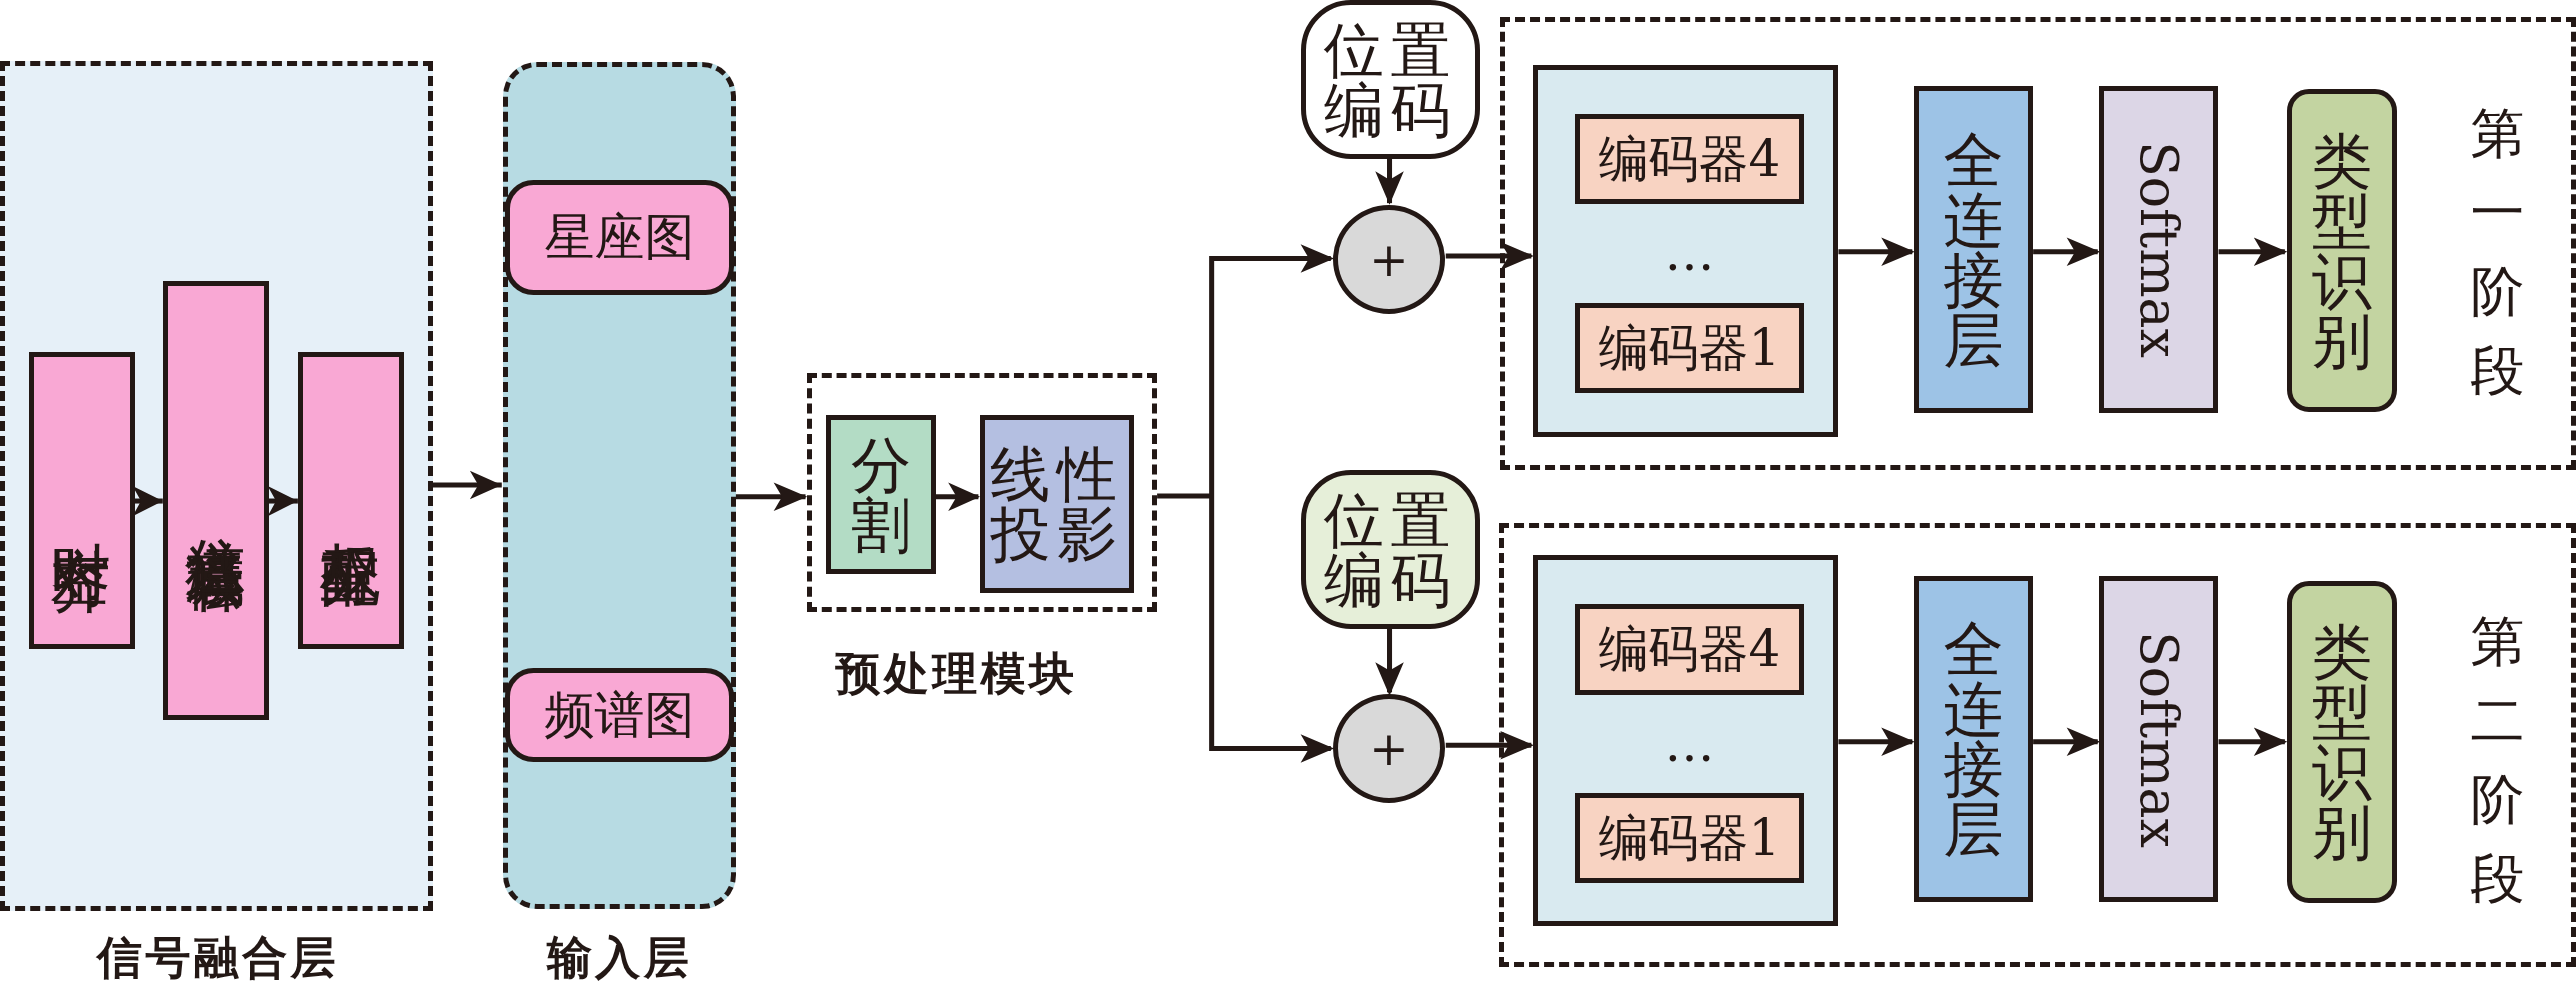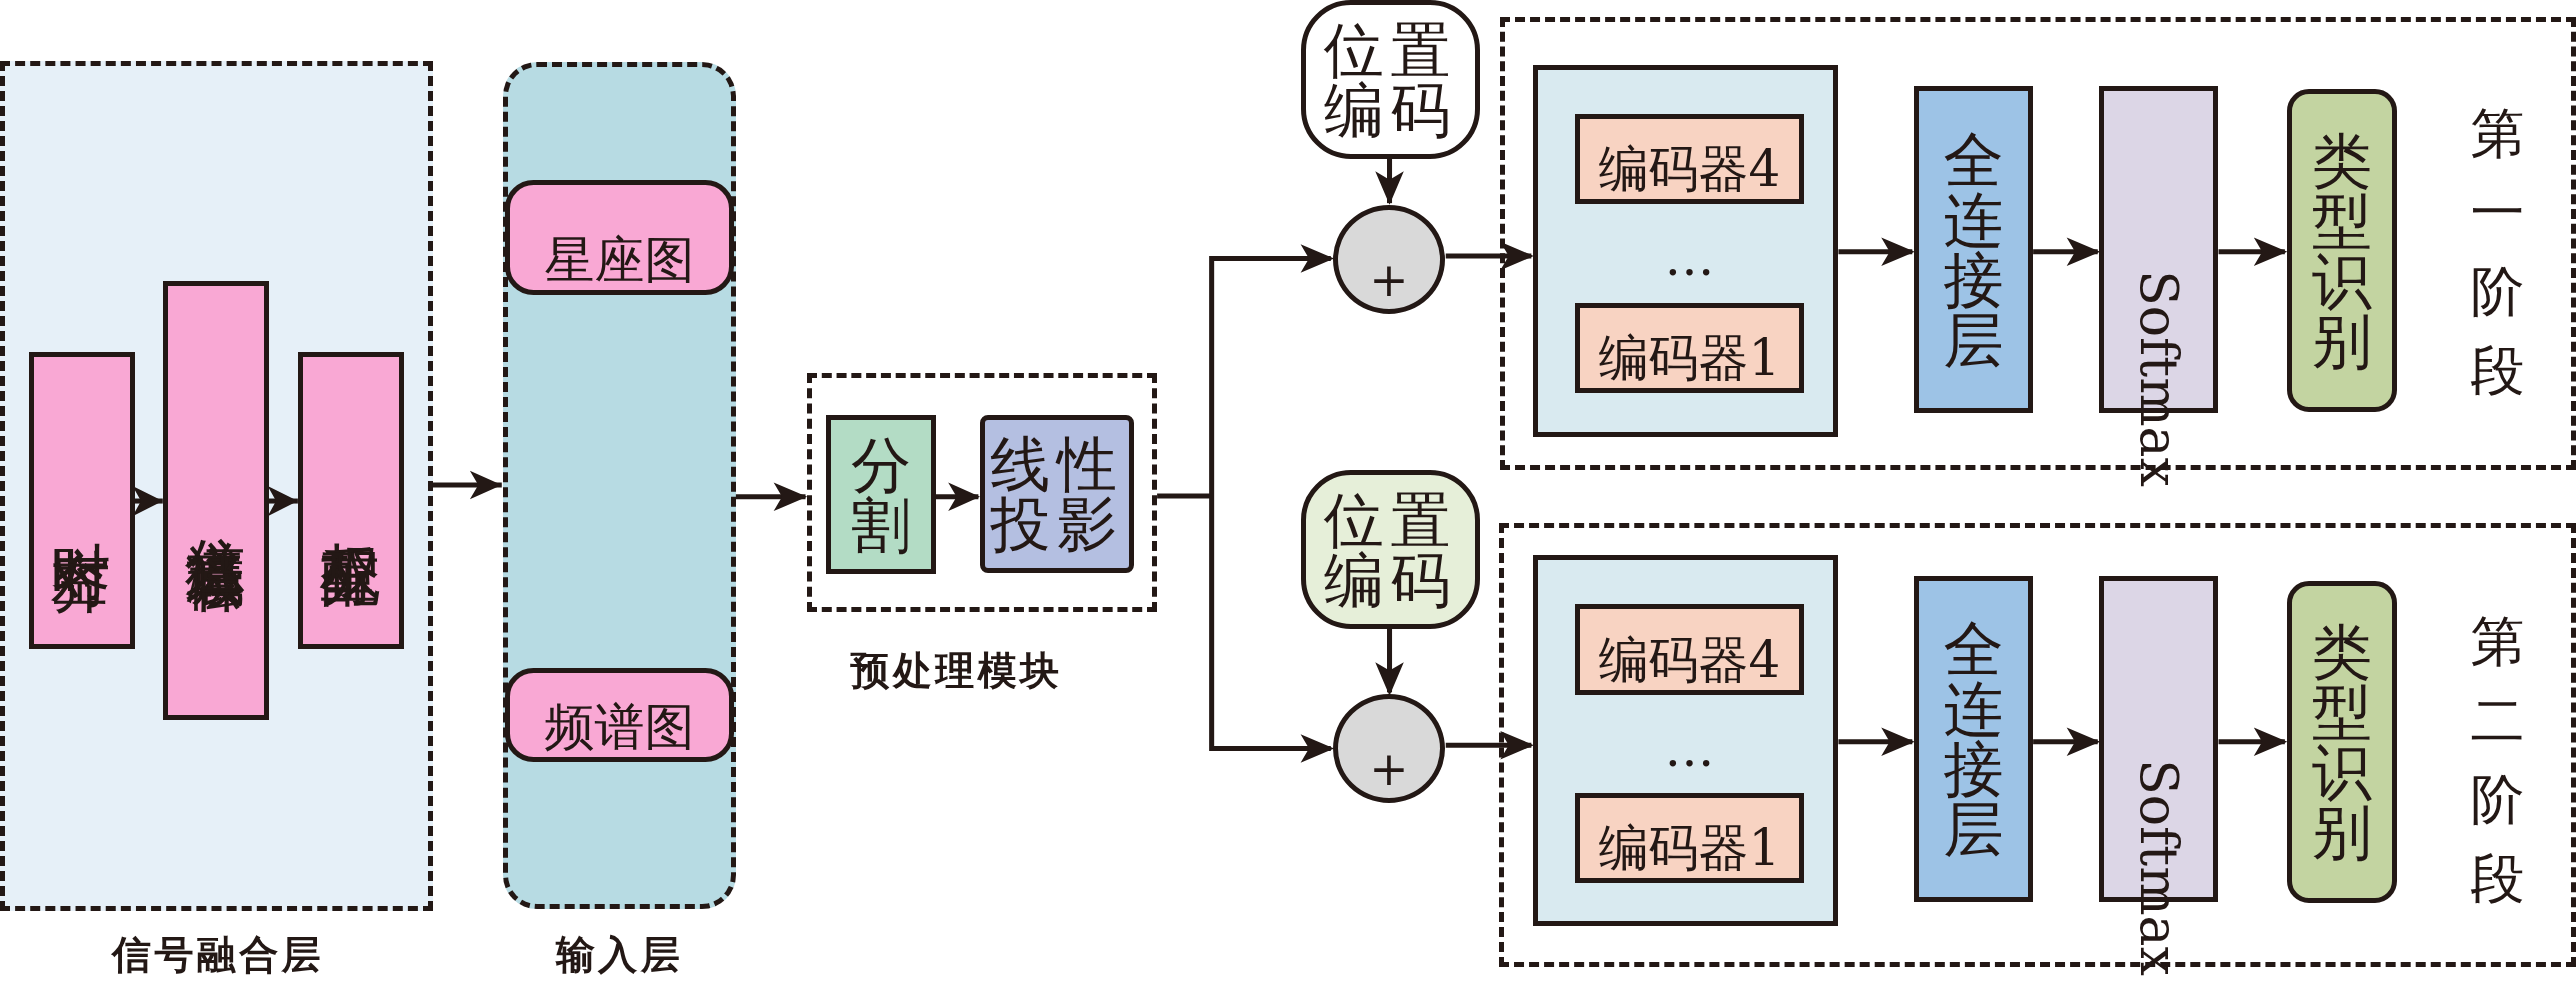--- a/index.html
+++ b/index.html
@@ -4,22 +4,22 @@
 <style>
   html, body { margin:0; padding:0; background:#ffffff; }
   body { width:2576px; height:992px; position:relative; overflow:hidden;
          font-family:"DejaVu Serif","Liberation Serif",serif; color:#231815; }
   .abs { position:absolute; box-sizing:border-box; }
   .dash { border:5px dashed #231815; }
   .solid { border:5px solid #231815; }
   .vtext { display:flex; flex-direction:column; align-items:center; justify-content:center;
            font-size:60px; line-height:60px; }
   .vtext span { display:block; }
-  .htext { display:flex; align-items:flex-end; justify-content:center; font-size:50px; line-height:59px; text-align:center; }
-  .caption { font-family:"DejaVu Sans","Liberation Sans",sans-serif; font-weight:bold; font-size:39px;
+  .htext { display:flex; align-items:center; justify-content:center; font-size:50px; line-height:59px; text-align:center; }
+  .caption { font-family:"DejaVu Sans","Liberation Sans",sans-serif; font-weight:bold; font-size:45px;
              text-align:center; letter-spacing:3.4px; }
   .orange { background:#f9a8d4; }
   svg.wires { position:absolute; left:0; top:0; }
   .stage-label { font-family:"DejaVu Sans","Liberation Sans",sans-serif; font-size:54px; line-height:79px; }
   .softmax-text { transform:rotate(90deg); font-size:52px; white-space:nowrap; }
 </style>
 </head>
 <body>
 
 <div class="abs dash" style="left:0;top:61px;width:433px;height:850px;background:#e6f0f8;border-left-width:5px;"></div>
@@ -43,21 +43,21 @@
 <div class="abs solid orange htext" style="left:505px;top:668px;width:229px;height:94px;border-radius:28.5px;">
   <span>频谱图</span>
 </div>
 <div class="abs caption" style="left:485px;top:928px;width:269px;height:59px;">输入层</div>
 
 <div class="abs dash" style="left:807px;top:373px;width:350px;height:239px;"></div>
 <div class="abs solid vtext" style="left:826px;top:415px;width:110px;height:159px;background:#b3dcc5;">
   <span>分</span>
   <span>割</span>
 </div>
-<div class="abs solid vtext" style="left:980px;top:415px;width:154px;height:158px;background:#b4bfe1;border-radius:8px;">
+<div class="abs solid vtext" style="left:980px;top:415px;width:154px;height:178px;background:#b4bfe1;">
   <span style="letter-spacing:6.7px;">线性</span>
   <span style="letter-spacing:6.7px;">投影</span>
 </div>
 <div class="abs caption" style="left:797px;top:644px;width:319px;height:59px;">预处理模块</div>
 
 <div class="abs dash" style="left:1500px;top:17px;width:1076px;height:453px;"></div>
 
 <div class="abs solid vtext" style="left:1301px;top:0px;width:179px;height:159px;border-radius:50px;background:#ffffff;">
   <span style="letter-spacing:6.7px;">位置</span>
   <span style="letter-spacing:6.7px;">编码</span>

